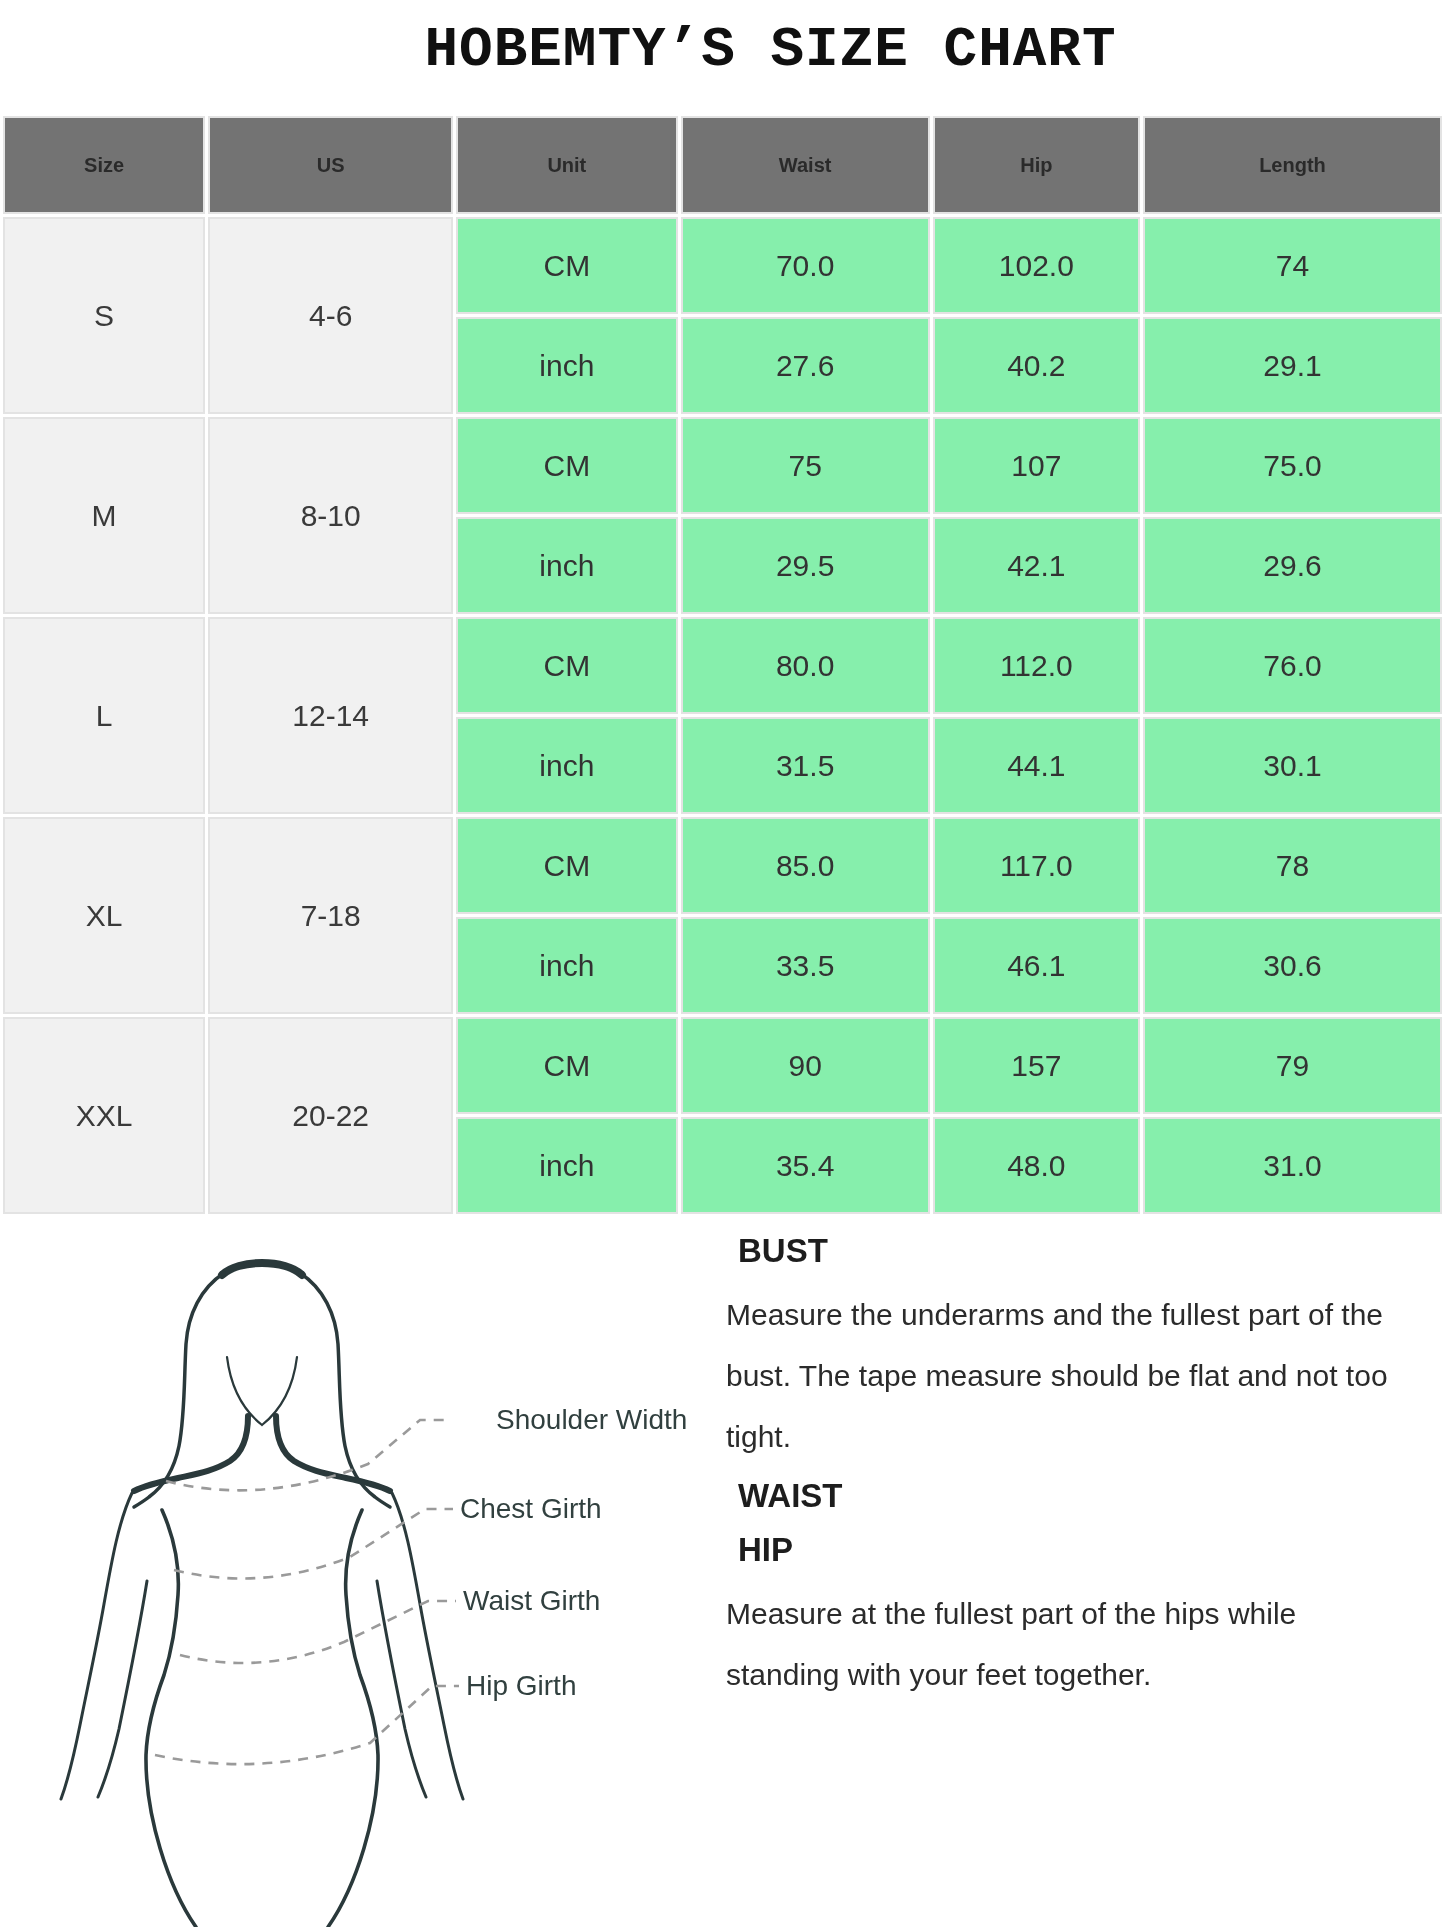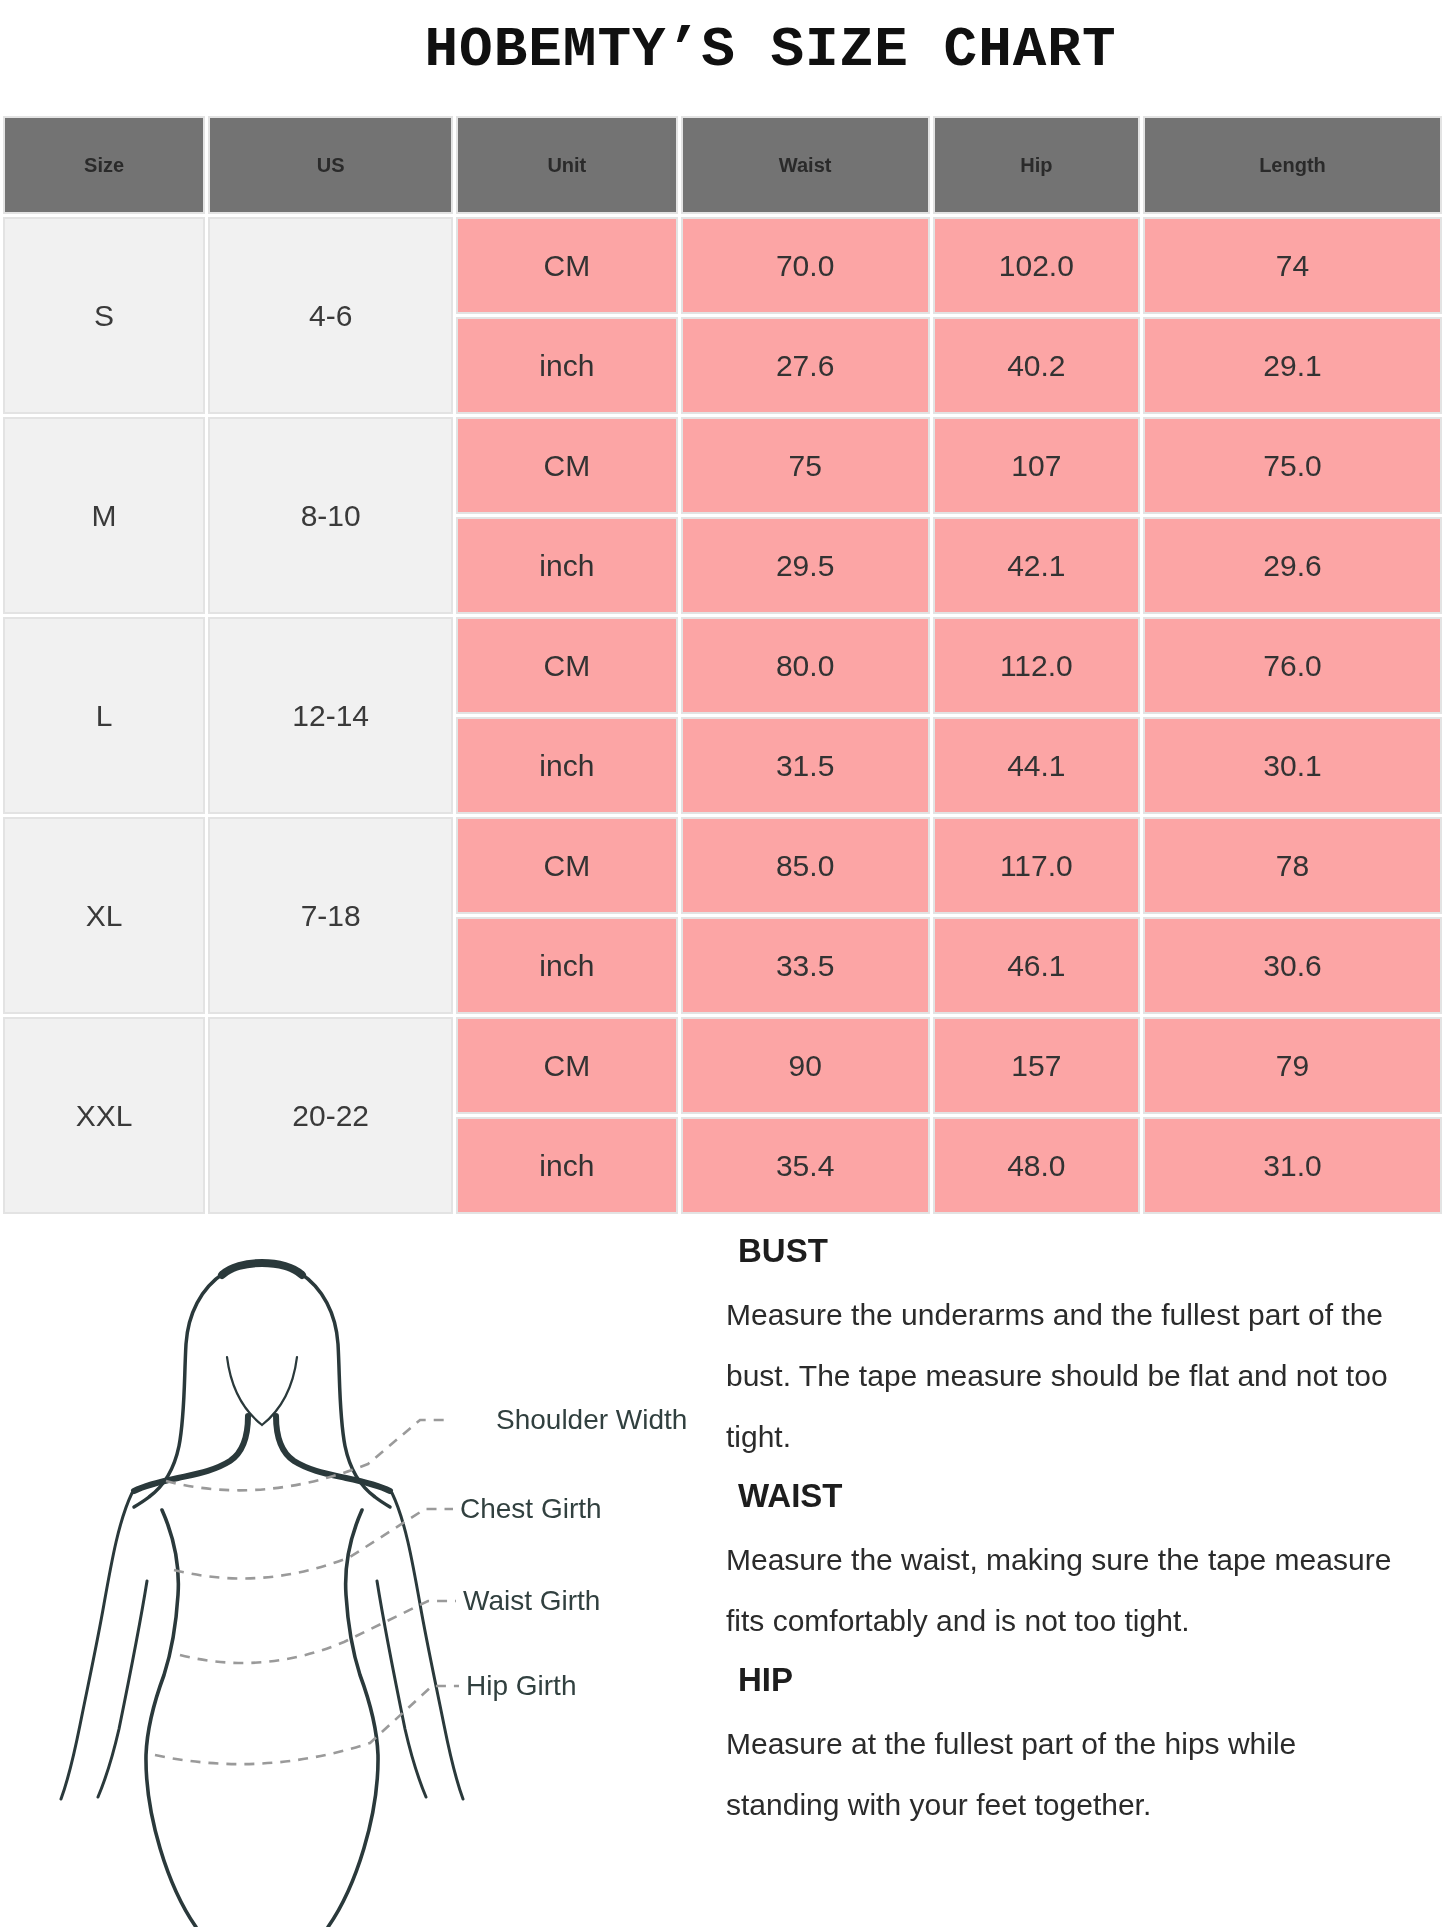--- a/index.html
+++ b/index.html
@@ -16,21 +16,21 @@
     position:absolute;top:113px;left:0;width:1445px;
     border-collapse:separate;border-spacing:3px;table-layout:fixed;
   }
   .size-chart th,.size-chart td{
     border:2px solid #e3e3e3;text-align:center;vertical-align:middle;
     padding:0;color:#333333;font-size:30px;
   }
   .size-chart th{
     background:#737373;font-weight:bold;font-size:20px;color:#2a2a2a;height:94px;
   }
-  .size-chart td{background:#fca5a5;height:93px;}
+  .size-chart td{background:#86efac;height:93px;}
   .size-chart td.lab{background:#f1f1f1;font-size:30px;color:#3a3a3a;}
   .figure-wrap{position:absolute;left:0;top:1219px;width:700px;height:708px;}
   .figure-label{
     position:absolute;font-size:28px;color:#31403f;line-height:34px;white-space:nowrap;
   }
   .guide{position:absolute;left:726px;top:1230px;width:690px;color:#232323;}
   .guide h3{
     margin:0 0 12px 12px;font-size:33px;font-weight:bold;color:#1d1d1d;line-height:42px;
   }
   .guide p{margin:0 0 8px 0;font-size:30px;line-height:61px;color:#2b2b2b;}
@@ -170,19 +170,18 @@
 <span class="figure-label" style="left:463px;top:1584px;">Waist Girth</span>
 <span class="figure-label" style="left:466px;top:1669px;">Hip Girth</span>
 
 <div class="guide">
   <section>
     <h3>BUST</h3>
     <p>Measure the underarms and the fullest part of the bust. The tape measure should be flat and not too tight.</p>
   </section>
   <section>
     <h3>WAIST</h3>
-    <p>Measure the waist, making sure the tape measure fits comfortably and is not too tight.</p>
   </section>
   <section>
     <h3>HIP</h3>
     <p>Measure at the fullest part of the hips while standing with your feet together.</p>
   </section>
 </div>
 
 </body></html>

